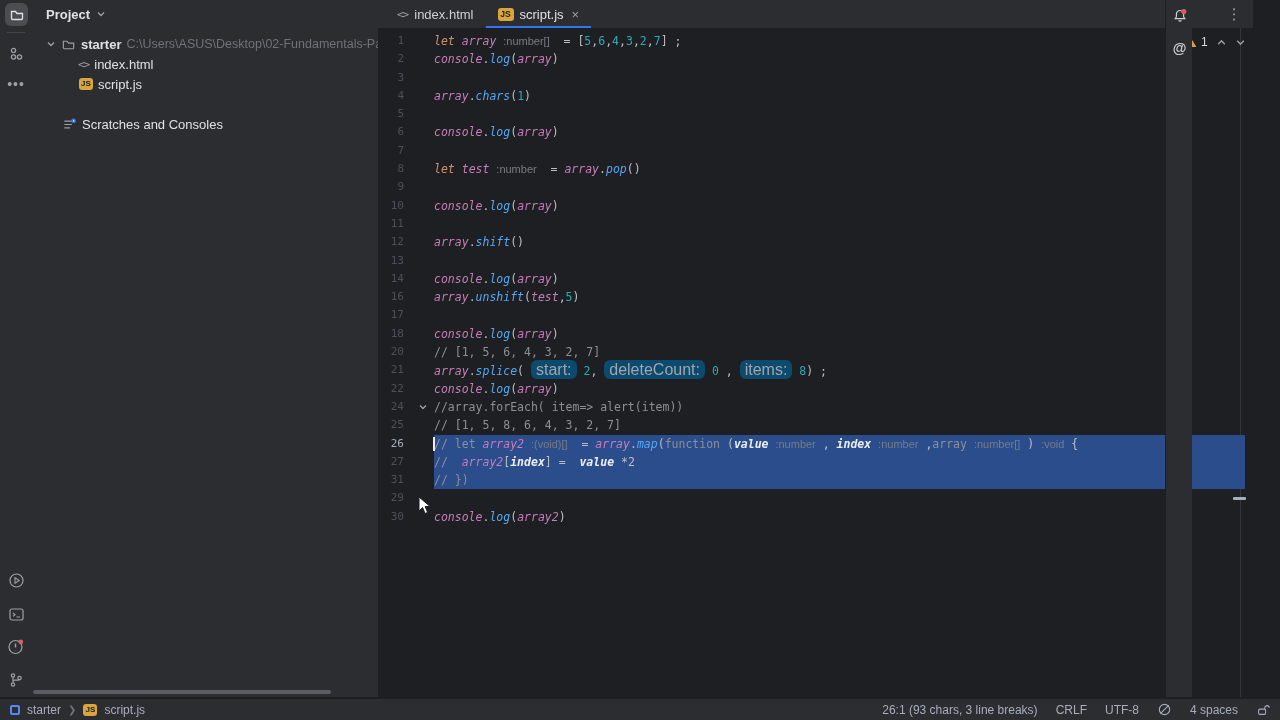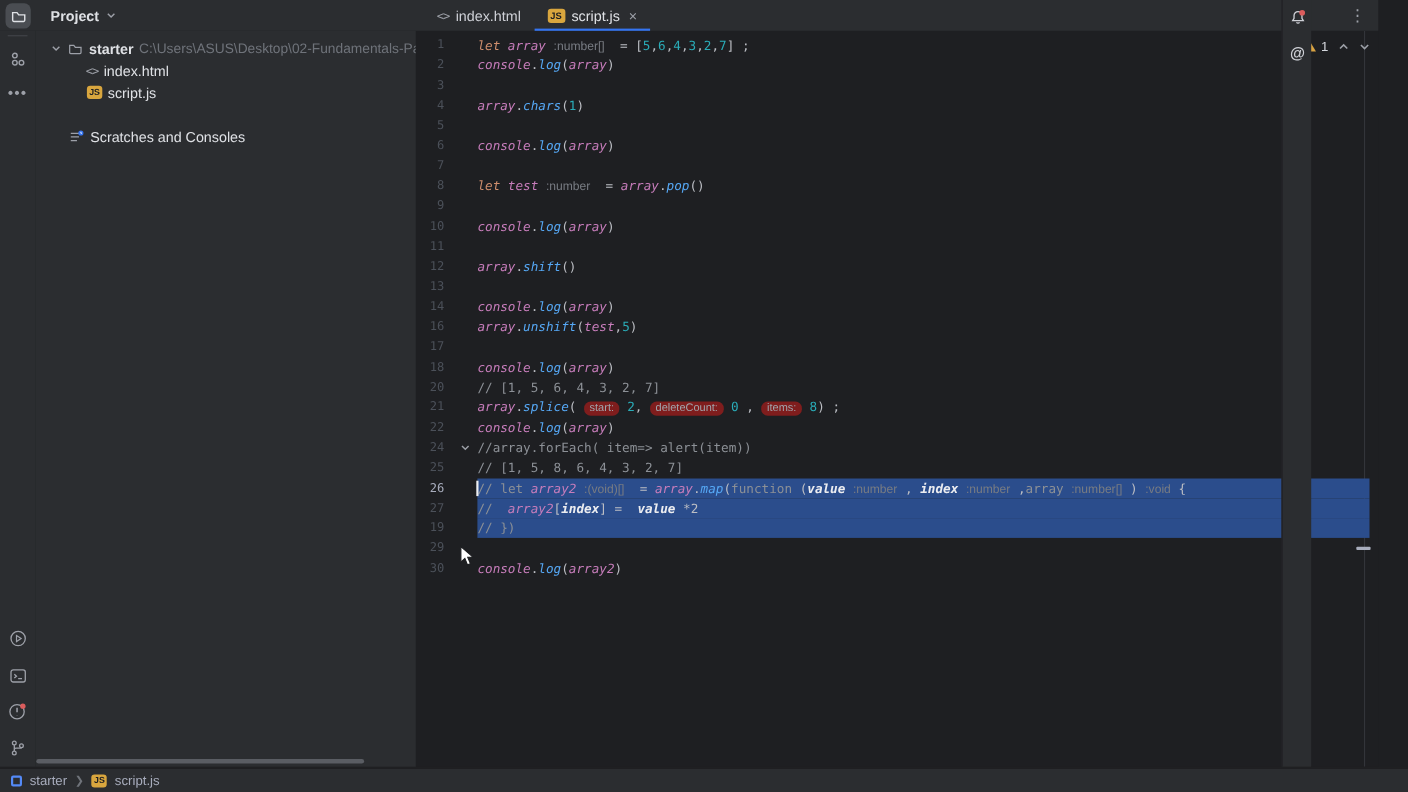--- a/index.html
+++ b/index.html
@@ -49,21 +49,21 @@
   .code { position:absolute; left:56px; top:0; white-space:pre; font-family:"DejaVu Sans Mono", monospace; font-size:11.5px; line-height:18.3px; z-index:1; }
   .caret-bar { position:absolute; left:-1px; top:2px; width:1.5px; height:14px; background:#ECEDF0; }
   .tok-kw { color:#CF8E6D; font-style:italic; }
   .tok-id { color:#C77DBB; font-style:italic; }
   .tok-fn { color:#56A8F5; font-style:italic; }
   .tok-num { color:#2AACB8; }
   .tok-pl { color:#BCBEC4; }
   .tok-cm { color:#8C9096; }
   .tok-bold { color:#ECEDF0; font-weight:700; font-style:italic; }
   .tok-in { color:#787C83; font-family:"Liberation Sans", sans-serif; font-size:11px; }
-  .tok-chip { color:#A1A5AD; background:#7f1d1d; border-radius:6px; padding:1px 5px; font-family:"Liberation Sans", sans-serif; font-size:10px; }
+  .tok-chip { color:#A1A5AD; background:#0c4a6e; border-radius:6px; padding:1px 5px; font-family:"Liberation Sans", sans-serif; font-size:16px; }
   .inspection { position:absolute; left:806px; top:6px; height:16px; display:flex; align-items:center; gap:8px; color:#D5D8DE; font-size:12px; cursor:pointer; }
   .stripe-mark { position:absolute; left:855px; top:469px; width:13px; height:3px; background:#A8ADBD; border-radius:1px; }
 
   
   .status-bar { position:absolute; left:0; top:698px; width:1280px; height:22px; background:#2B2D30; border-top:1px solid #1E1F22; display:flex; align-items:center; font-size:12px; color:#A8ADBD; z-index:7; }
   .crumbs { display:flex; align-items:center; gap:7px; margin-left:10px; }
   .crumb-sep { color:#6F737A; font-size:10px; }
   .proj-badge { width:10px; height:10px; border:2px solid #548AF7; border-radius:2px; }
   .sb-right { margin-left:auto; display:flex; align-items:center; gap:18px; margin-right:10px; }
   .sb-item { cursor:pointer; display:flex; align-items:center; }
@@ -308,21 +308,21 @@
           <span class="ln cur">26</span>
           <span class="selbg"></span>
           <span class="code"><span class="caret-bar"></span><span class="tok-cm">// </span><span class="tok-cm">let </span><span class="tok-id">array2 </span><span class="tok-in">:(void)[]</span><span class="tok-pl">  = </span><span class="tok-id">array</span><span class="tok-pl">.</span><span class="tok-fn">map</span><span class="tok-pl">(</span><span class="tok-cm">function</span><span class="tok-pl"> (</span><span class="tok-bold">value </span><span class="tok-in">:number</span><span class="tok-pl"> , </span><span class="tok-bold">index </span><span class="tok-in">:number</span><span class="tok-pl"> ,</span><span class="tok-cm">array </span><span class="tok-in">:number[]</span><span class="tok-pl"> ) </span><span class="tok-in">:void</span><span class="tok-pl"> {</span></span>
         </div>
         <div class="code-row">
           <span class="ln">27</span>
           <span class="selbg"></span>
           <span class="code"><span class="tok-cm">//  </span><span class="tok-id">array2</span><span class="tok-pl">[</span><span class="tok-bold">index</span><span class="tok-pl">] =  </span><span class="tok-bold">value </span><span class="tok-pl">*2</span></span>
         </div>
         <div class="code-row">
-          <span class="ln">19</span>
+          <span class="ln">31</span>
           <span class="selbg"></span>
           <span class="code"><span class="tok-cm">// })</span></span>
         </div>
         <div class="code-row">
           <span class="ln">29</span>
           <span class="code"></span>
         </div>
         <div class="code-row">
           <span class="ln">30</span>
           <span class="code"><span class="tok-id">console</span><span class="tok-pl">.</span><span class="tok-fn">log</span><span class="tok-pl">(</span><span class="tok-id">array2</span><span class="tok-pl">)</span></span>
@@ -353,20 +353,38 @@
   </div>
 
   <div class="status-bar">
     <div class="crumbs">
       <span class="proj-badge"></span>
       <span class="sb-item">starter</span>
       <span class="crumb-sep">❯</span>
       <span class="js-badge small">JS</span>
       <span class="sb-item">script.js</span>
     </div>
+    <div class="sb-right">
+      <span class="sb-item">26:1 (93 chars, 3 line breaks)</span>
+      <span class="sb-item">CRLF</span>
+      <span class="sb-item">UTF-8</span>
+      <span class="sb-item">
+        <svg width="15" height="15" viewBox="0 0 16 16">
+            <circle cx="8" cy="8" r="5.5" fill="none" stroke="#A8ADBD" stroke-width="1.2"></circle>
+            <path d="M3.5 12.5 L12.5 3.5" stroke="#A8ADBD" stroke-width="1.2"></path>
+          </svg>
+      </span>
+      <span class="sb-item">4 spaces</span>
+      <span class="sb-item">
+        <svg width="14" height="14" viewBox="0 0 16 16" fill="none" stroke="#A8ADBD" stroke-width="1.2">
+          <rect x="3" y="7" width="8" height="6" rx="1.5"></rect>
+          <path d="M10 7 V5.5 a2.5 2.5 0 0 1 5 0"></path>
+        </svg>
+      </span>
+    </div>
   </div>
 
   <div class="mouse-cursor">
     <svg width="14" height="20" viewBox="0 0 14 20">
       <path d="M1 1 L1 15 L4.6 11.6 L7 17.5 L9.6 16.4 L7.2 10.6 L12 10.4 Z" fill="#FFFFFF" stroke="#1E1F22" stroke-width="1"></path>
     </svg>
   </div>
 
 </div>
 

